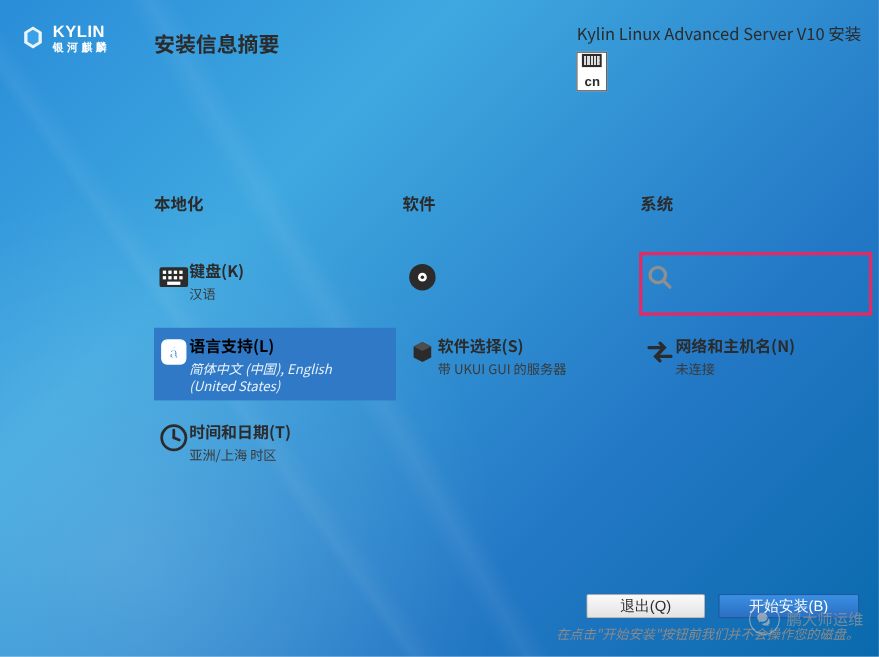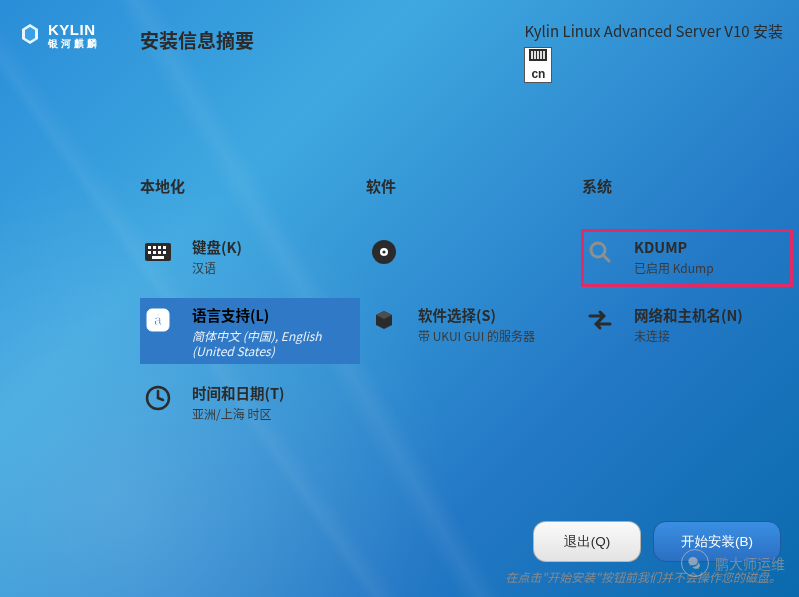--- a/index.html
+++ b/index.html
@@ -45,21 +45,21 @@
     opacity:0.85;
   }
 
   .content {
     position:absolute; top:175px; left:140px; right:18px; bottom:80px;
     display:grid; grid-template-columns: 220px 210px 210px; column-gap:6px;
   }
   .col-head { font-size:15px; font-weight:700; color:#2b2b2b; margin-bottom:34px; }
 
   .spoke {
-    display:flex; align-items:flex-start; gap:20px; padding:6px 6px 6px 4px; margin-bottom:12px;
+    display:flex; align-items:flex-start; gap:0; padding:6px 6px 6px 4px; margin-bottom:12px;
     cursor:pointer; min-height:56px;
   }
   .spoke .icon-wrap {
     width:28px; height:28px; flex:0 0 28px; display:flex; align-items:center; justify-content:center;
     margin-top:2px;
   }
   .spoke .txt { display:flex; flex-direction:column; }
   .spoke .title { font-size:14.5px; font-weight:700; color:#2b2b2b; }
   .spoke .sub { font-size:12px; color:#3a3a3a; margin-top:3px; line-height:1.25; max-width:160px; }
 
@@ -73,21 +73,21 @@
   .spoke.highlighted {
     outline:3px solid #e12a66; outline-offset:-2px;
   }
 
   .footer {
     position:absolute; left:0; right:0; bottom:0; padding:10px 18px 12px 18px;
     display:flex; flex-direction:column; align-items:flex-end; gap:6px;
   }
   .btn-row { display:flex; gap:12px; }
   .btn {
-    min-width:108px; height:41px; padding:0 27px; font-size:13.5px; border-radius:13px; cursor:pointer;
+    min-width:108px; height:22px; padding:0 27px; font-size:13.5px; border-radius:2px; cursor:pointer;
     border:1px solid rgba(0,0,0,0.25);
   }
   .btn-quit {
     background:linear-gradient(#fafafa,#e3e3e3); color:#2b2b2b;
   }
   .btn-begin {
     background:linear-gradient(#3a8fe3,#2b6fc2); color:#fff; border:1px solid #1f5aa0;
   }
   .hint { font-size:12px; color:#8a8a8a; font-style:italic; }
 
@@ -214,24 +214,20 @@
     <div class="col-head">系统</div>
 
 
     <div class="spoke highlighted">
       <div class="icon-wrap">
           <svg width="26" height="26" viewBox="0 0 26 26">
             <circle cx="11" cy="11" r="7" fill="none" stroke="#8f8f8f" stroke-width="3"></circle>
             <line x1="16" y1="16" x2="22" y2="22" stroke="#8f8f8f" stroke-width="3" stroke-linecap="round"></line>
           </svg>
         </div>
-      <div class="txt">
-        <span class="title">KDUMP</span>
-        <span class="sub">已启用 Kdump</span>
-      </div>
     </div>
 
     <div class="spoke">
       <div class="icon-wrap">
           <svg width="26" height="22" viewBox="0 0 26 22">
             <path fill="none" stroke="#2b2b2b" stroke-width="3" stroke-linecap="round" d="M3 7 L17 7 M13 3 L17 7 L13 11"></path>
             <path fill="none" stroke="#2b2b2b" stroke-width="3" stroke-linecap="round" d="M23 15 L9 15 M13 11 L9 15 L13 19"></path>
           </svg>
         </div>
       <div class="txt">

